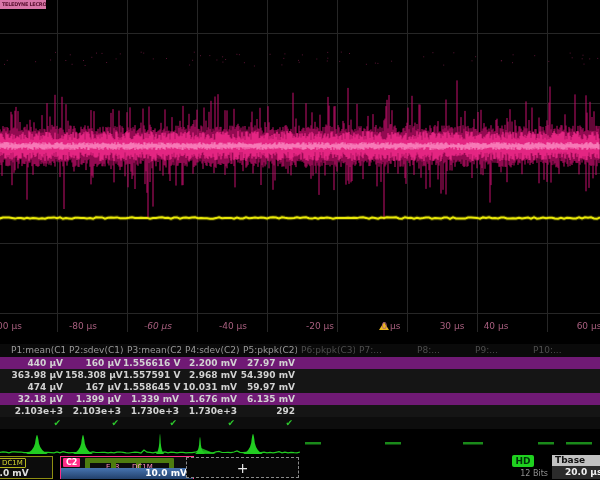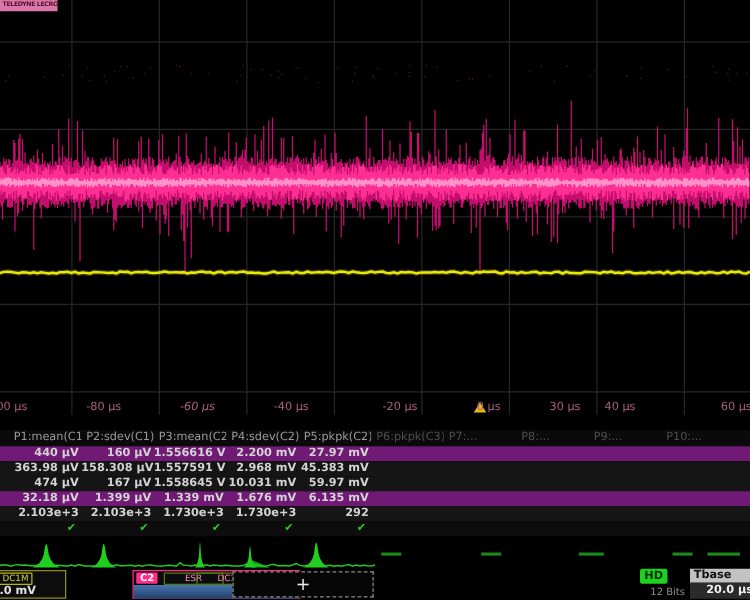--- a/index.html
+++ b/index.html
@@ -27,29 +27,29 @@
   .trow.chk{height:12px;background:#0d0d0d;}
   .tcell{width:58px;flex:0 0 58px;font-size:9px;overflow:hidden;white-space:nowrap;}
   .tcell.h{color:#9a9a9a;text-align:left;padding-left:4px;box-sizing:border-box;}
   .tcell.h.dim{color:#4e4e4e;}
   .tcell.v{color:#d2d2d2;text-align:right;font-weight:bold;padding-right:2px;box-sizing:border-box;}
   .tcell.c{color:#2ecc2e;text-align:right;padding-right:4px;box-sizing:border-box;font-size:9px;}
 
   
   .desc{position:absolute;height:23px;background:#0c0c0c;box-sizing:border-box;}
   .c1box{left:-62px;top:456px;width:115px;border:1px solid #8f8f12;}
-  .c2box{left:60px;top:456px;width:134px;border:1px solid #ff2d87;margin-left:46px;}
+  .c2box{left:60px;top:456px;width:134px;border:1px solid #ff2d87;}
   .chbadge{display:inline-block;font-size:8px;font-weight:bold;padding:0 3px;height:9px;line-height:9px;border-radius:1px;}
   .c1o{position:absolute;left:60px;top:1px;border:1px solid #b5b51a;color:#d8d830;font-size:7px;
        height:8px;line-height:8px;padding:0 2px;border-radius:1px;}
   .c1v{position:absolute;left:48px;top:11px;color:#e0e0e0;font-size:9px;font-weight:bold;white-space:nowrap;}
   .c2b{background:#ff2d87;color:#fff;position:absolute;left:2px;top:1px;}
   .c2o1{position:absolute;left:24px;top:1px;}
   .c2o2{position:absolute;left:50px;top:1px;}
-  .outpink{border:1px solid #4d7c0f;color:#ff8ec0;font-size:7px;height:8px;line-height:8px;
+  .outpink{border:5px solid #4d7c0f;color:#ff8ec0;font-size:7px;height:8px;line-height:8px;
            padding:0 16px;border-radius:1px;display:inline-block;}
   .c2v{position:absolute;left:0;top:11px;width:100%;height:11px;line-height:11px;text-align:right;
        padding-right:6px;box-sizing:border-box;color:#fff;font-size:9px;font-weight:bold;
        background:linear-gradient(#4774b0,#22406b);}
   .addbox{position:absolute;left:186px;top:457px;width:113px;height:21px;border:1px dashed #8a8a8a;
           color:#e8e8e8;font-size:14px;text-align:center;line-height:20px;background:#060606;box-sizing:border-box;}
   .hdbadge{position:absolute;left:512px;top:455px;width:22px;height:12px;background:#1fd11f;color:#00320a;
            font-size:9px;font-weight:bold;text-align:center;line-height:12px;border-radius:2px;}
   .hdbits{position:absolute;left:512px;top:469px;width:36px;text-align:right;color:#8f8f8f;font-size:8px;}
   .tbase{position:absolute;left:552px;top:455px;width:80px;height:24px;}
@@ -107,21 +107,21 @@
         <div class="tcell v"></div>
         <div class="tcell v"></div>
         <div class="tcell v"></div>
         <div class="tcell v"></div>
       </div>
       <div class="trow even">
         <div class="tcell v">363.98 µV</div>
         <div class="tcell v">158.308 µV</div>
         <div class="tcell v">1.557591 V</div>
         <div class="tcell v">2.968 mV</div>
-        <div class="tcell v">45.383 mV</div>
+        <div class="tcell v">54.390 mV</div>
         <div class="tcell v"></div>
         <div class="tcell v"></div>
         <div class="tcell v"></div>
         <div class="tcell v"></div>
         <div class="tcell v"></div>
       </div>
       <div class="trow even">
         <div class="tcell v">474 µV</div>
         <div class="tcell v">167 µV</div>
         <div class="tcell v">1.558645 V</div>

